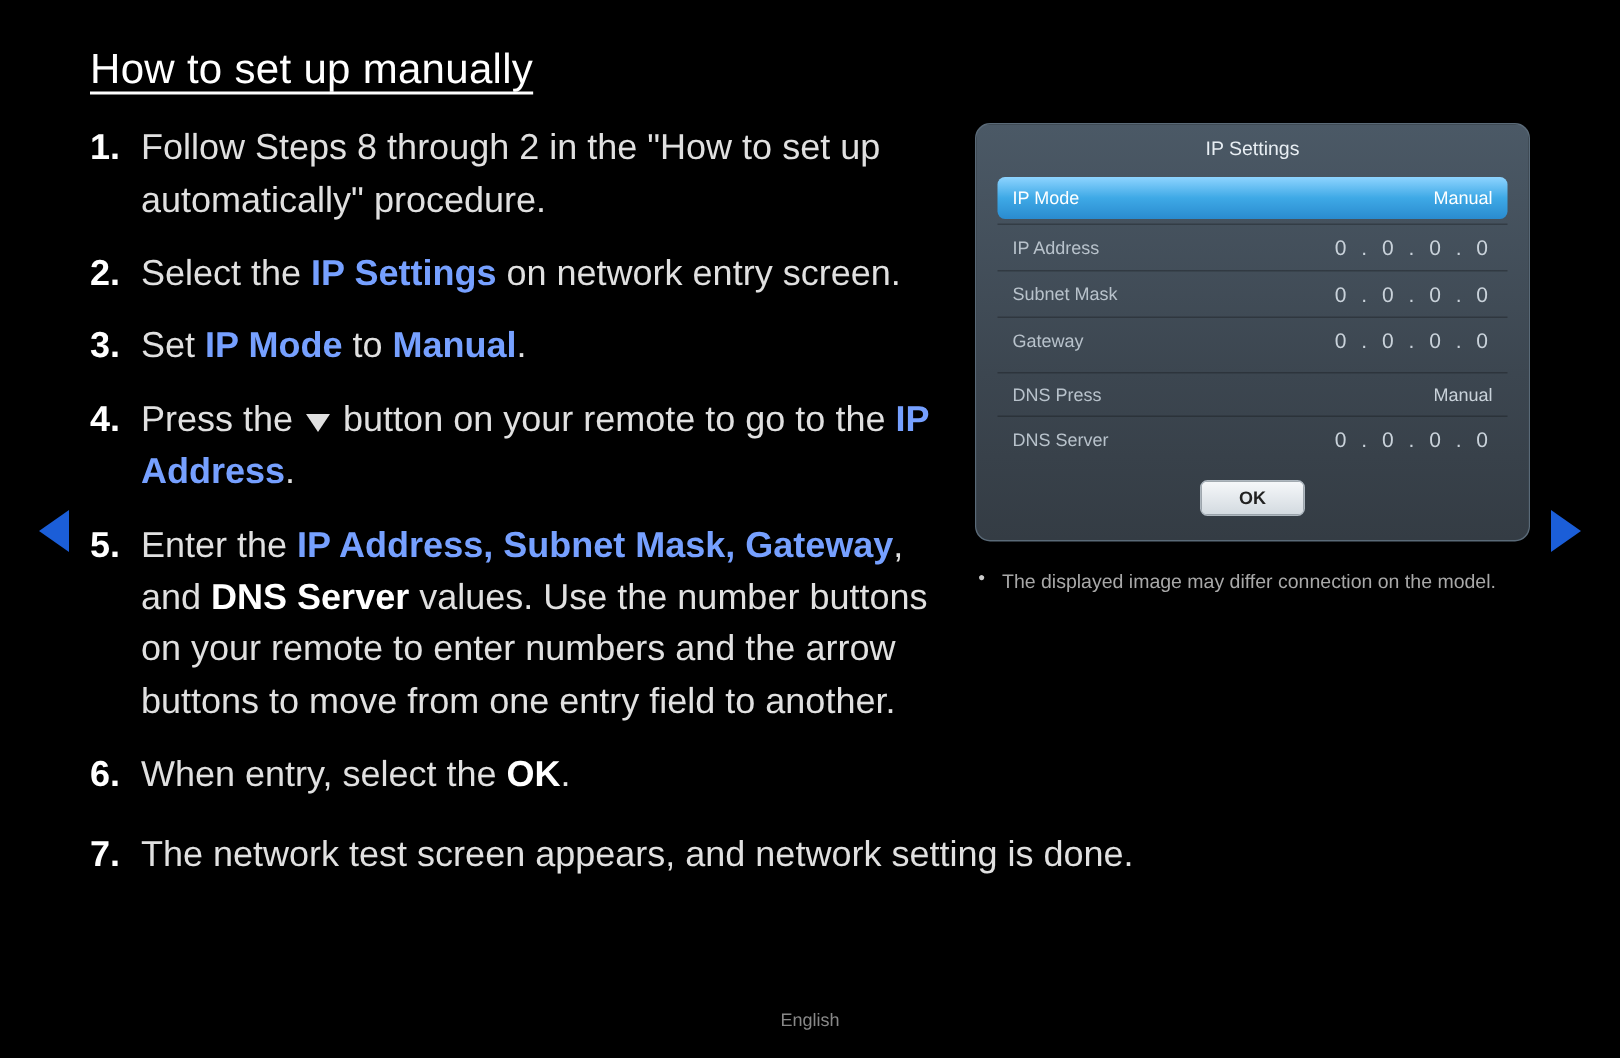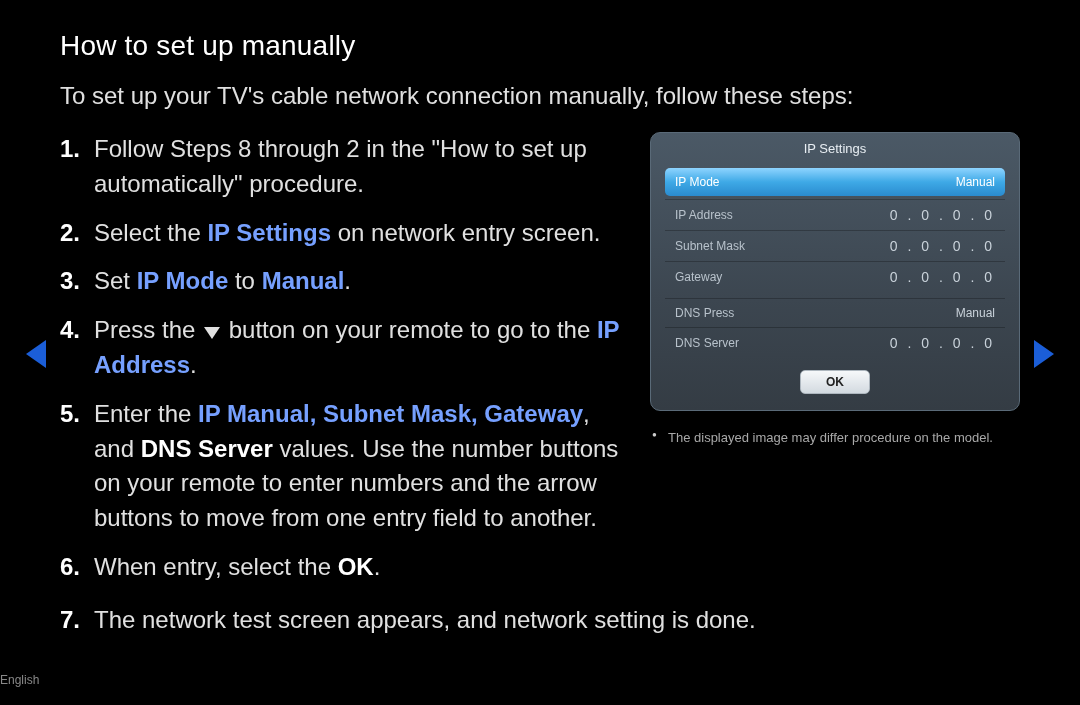--- a/index.html
+++ b/index.html
@@ -15,20 +15,21 @@
   }
   .page {
     padding: 30px 60px 0 60px;
     position: relative;
     height: 100%;
   }
   .title {
     font-size: 28px;
     color: #fff;
     font-weight: 400;
+    text-decoration: underline;
     text-underline-offset: 6px;
     margin-bottom: 20px;
     letter-spacing: 0.2px;
   }
   .intro {
     font-size: 24px;
     color: #e0e0e0;
     margin-bottom: 22px;
     font-weight: 300;
   }
@@ -163,20 +164,21 @@
     right: 26px;
     border-top: 14px solid transparent;
     border-bottom: 14px solid transparent;
     border-left: 20px solid #1b5ed8;
   }
 
   .footer {
     position: absolute;
     bottom: 18px;
     left: 0; right: 0;
+    text-align: center;
     font-size: 12px;
     color: #888;
   }
 
   
   .steps-lower {
     font-size: 24px;
     line-height: 1.45;
     font-weight: 300;
     color: #e0e0e0;
@@ -185,21 +187,20 @@
 </style>
 </head>
 <body>
 
 <div class="nav-left"></div>
 <div class="nav-right"></div>
 
 <div class="page">
 
   <div class="title">How to set up manually</div>
-  <div class="intro">To set up your TV's cable network connection manually, follow these steps:</div>
 
   <div class="cols">
     <div class="steps">
 
       <div class="step">
         <div class="num">1.</div>
         <div class="body">Follow Steps 8 through 2 in the "How to set up automatically" procedure.</div>
       </div>
 
       <div class="step">
@@ -219,21 +220,21 @@
       <div class="step">
         <div class="num">4.</div>
         <div class="body">
           <span>Press the </span><span class="caret"></span><span> button on your remote to go to the </span><span class="hl">IP Address</span><span>.</span>
         </div>
       </div>
 
       <div class="step">
         <div class="num">5.</div>
         <div class="body">
-          <span>Enter the </span><span class="hl">IP Manual, Subnet Mask, Gateway</span><span>, and </span><span class="bold">DNS Server</span><span> values. Use the number buttons on your remote to enter numbers and the arrow buttons to move from one entry field to another.</span>
+          <span>Enter the </span><span class="hl">IP Address, Subnet Mask, Gateway</span><span>, and </span><span class="bold">DNS Server</span><span> values. Use the number buttons on your remote to enter numbers and the arrow buttons to move from one entry field to another.</span>
         </div>
       </div>
 
       <div class="step">
         <div class="num">6.</div>
         <div class="body">
           <span>When entry, select the </span><span class="bold">OK</span><span>.</span>
         </div>
       </div>
 
@@ -267,21 +268,21 @@
         <div class="row">
           <span>DNS Server</span>
           <span class="rv">0 . 0 . 0 . 0</span>
         </div>
 
         <div class="ok-wrap">
           <div class="ok-btn">OK</div>
         </div>
       </div>
 
-      <div class="note">The displayed image may differ procedure on the model.</div>
+      <div class="note">The displayed image may differ connection on the model.</div>
     </div>
   </div>
 
   <div class="steps-lower">
     <div class="step">
       <div class="num">7.</div>
       <div class="body">The network test screen appears, and network setting is done.</div>
     </div>
   </div>
 

